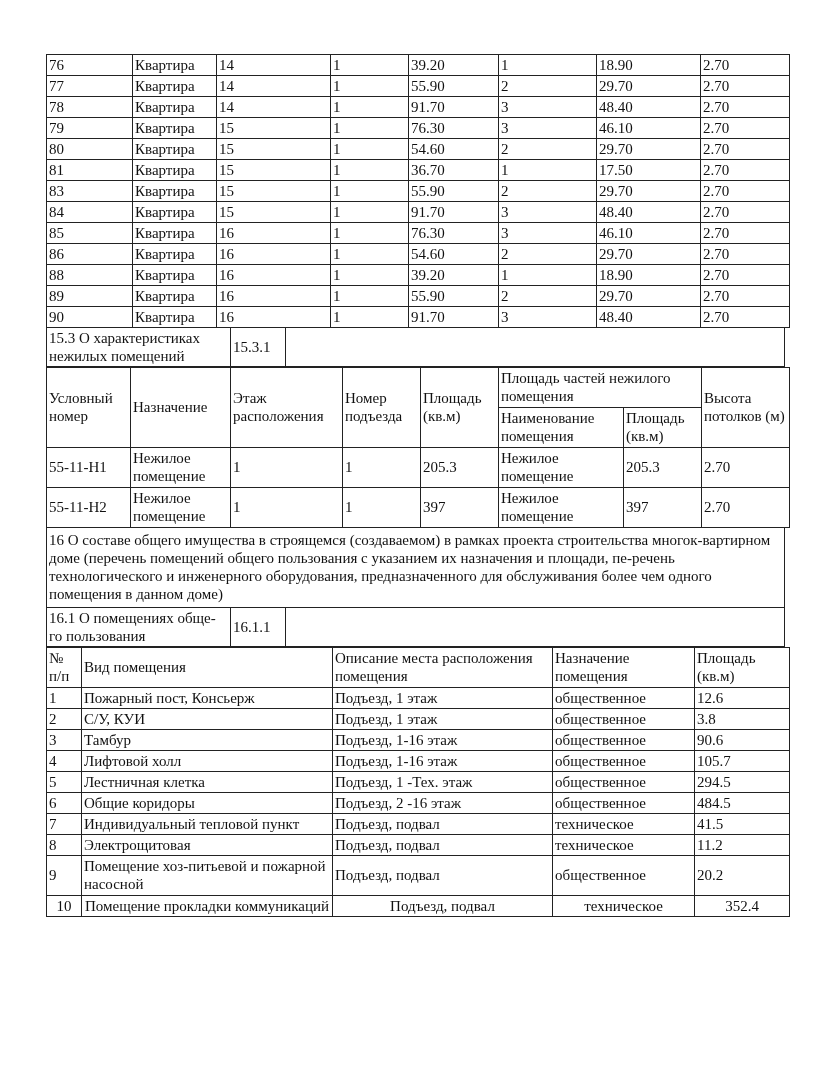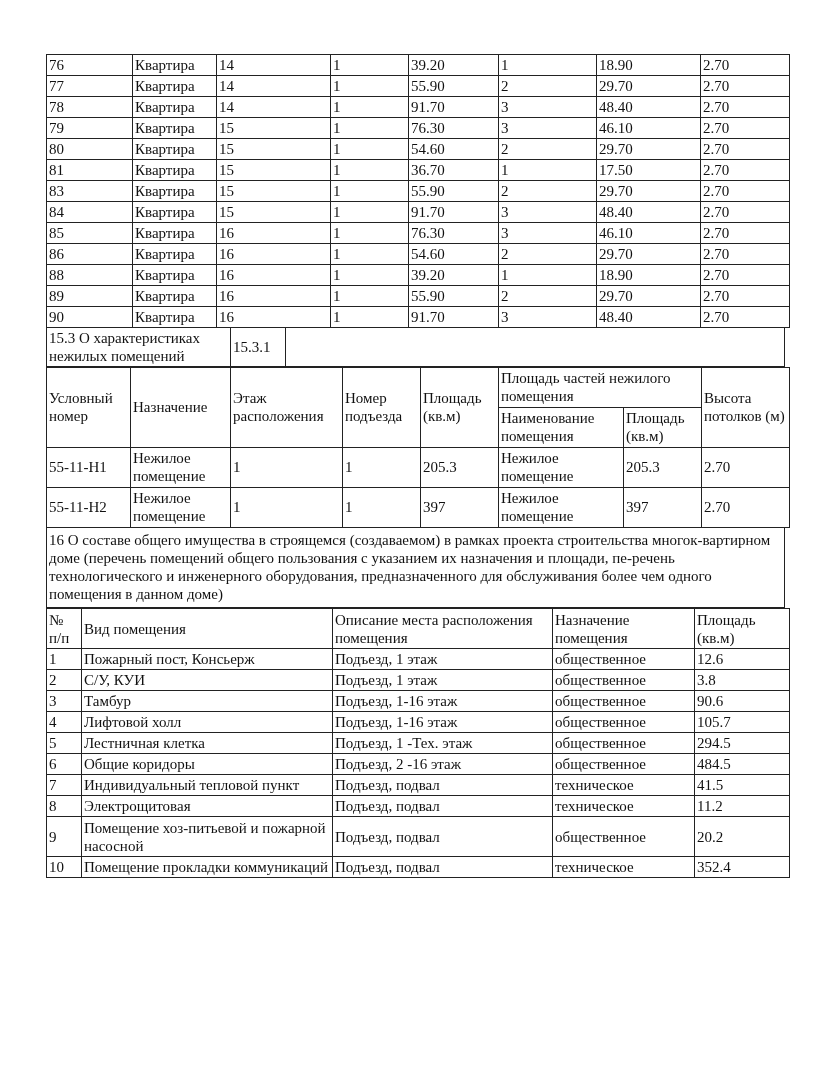--- a/index.html
+++ b/index.html
@@ -231,20 +231,34 @@
   </table>
 
   <table class="sect">
     <tbody>
         <tr style="height:80px">
       <td class="wrap" style="border-top:none">16 О составе общего имущества в строящемся (создаваемом) в рамках проекта строительства многок-вартирном доме (перечень помещений общего пользования с указанием их назначения и площади, пе-речень технологического и инженерного оборудования, предназначенного для обслуживания более чем одного помещения в данном доме)</td>
     </tr>
   </tbody>
     </table>
 
+  <table class="sect">
+    <colgroup>
+        <col style="width:184px">
+        <col style="width:55px">
+        <col>
+      </colgroup>
+    <tbody>
+        <tr style="height:38px">
+      <td class="wrap" style="border-top:none">16.1 О помещениях обще-го пользования</td>
+      <td style="border-top:none">16.1.1</td>
+      <td style="border-top:none"></td>
+    </tr>
+  </tbody>
+    </table>
 
   <table class="t4">
     <colgroup>
       <col style="width:35px">
         <col style="width:251px">
         <col style="width:220px">
         <col style="width:142px">
         <col style="width:95px">
     </colgroup>
     <tbody>
@@ -313,21 +327,21 @@
           <td class="wrap">техническое</td>
           <td class="wrap">11.2</td>
         </tr>
         <tr style="height: 40px;">
           <td class="wrap">9</td>
           <td class="wrap">Помещение хоз-питьевой и пожарной насосной</td>
           <td class="wrap">Подъезд, подвал</td>
           <td class="wrap">общественное</td>
           <td class="wrap">20.2</td>
         </tr>
-        <tr style="height: 21px;">
+        <tr style="height: 21px; text-align: center;">
           <td class="wrap">10</td>
           <td class="wrap">Помещение прокладки коммуникаций</td>
           <td class="wrap">Подъезд, подвал</td>
           <td class="wrap">техническое</td>
           <td class="wrap">352.4</td>
         </tr>
       </tbody>
   </table>
 
 </div>

